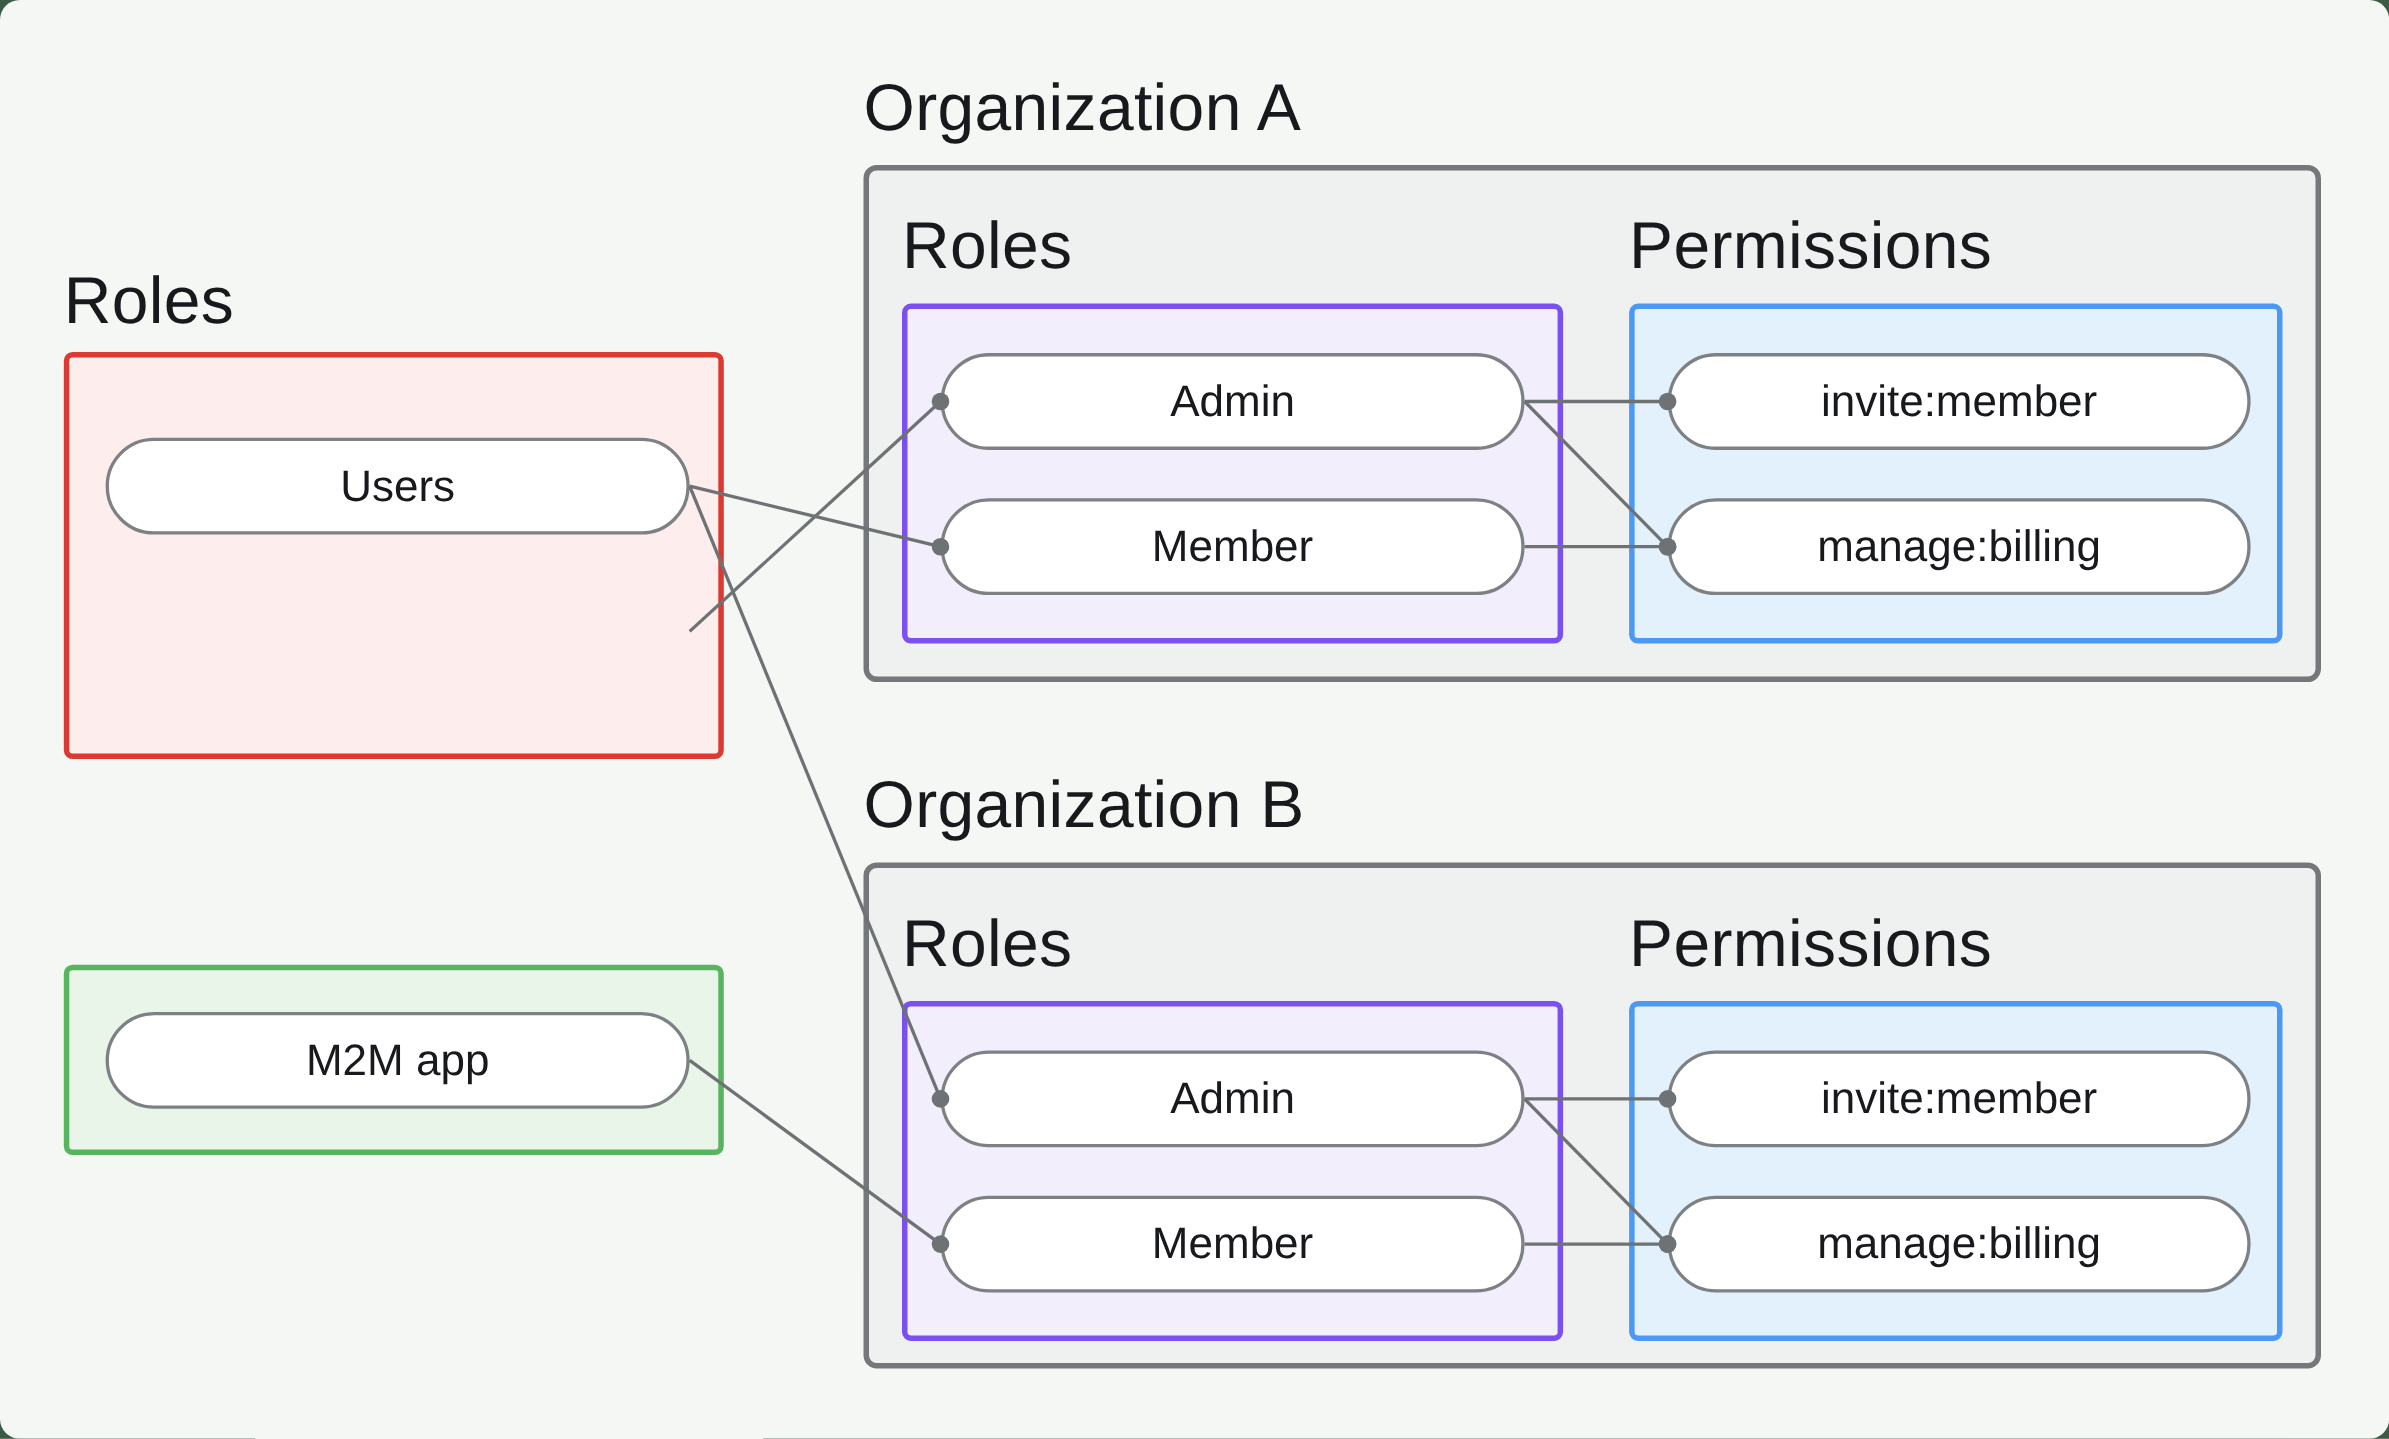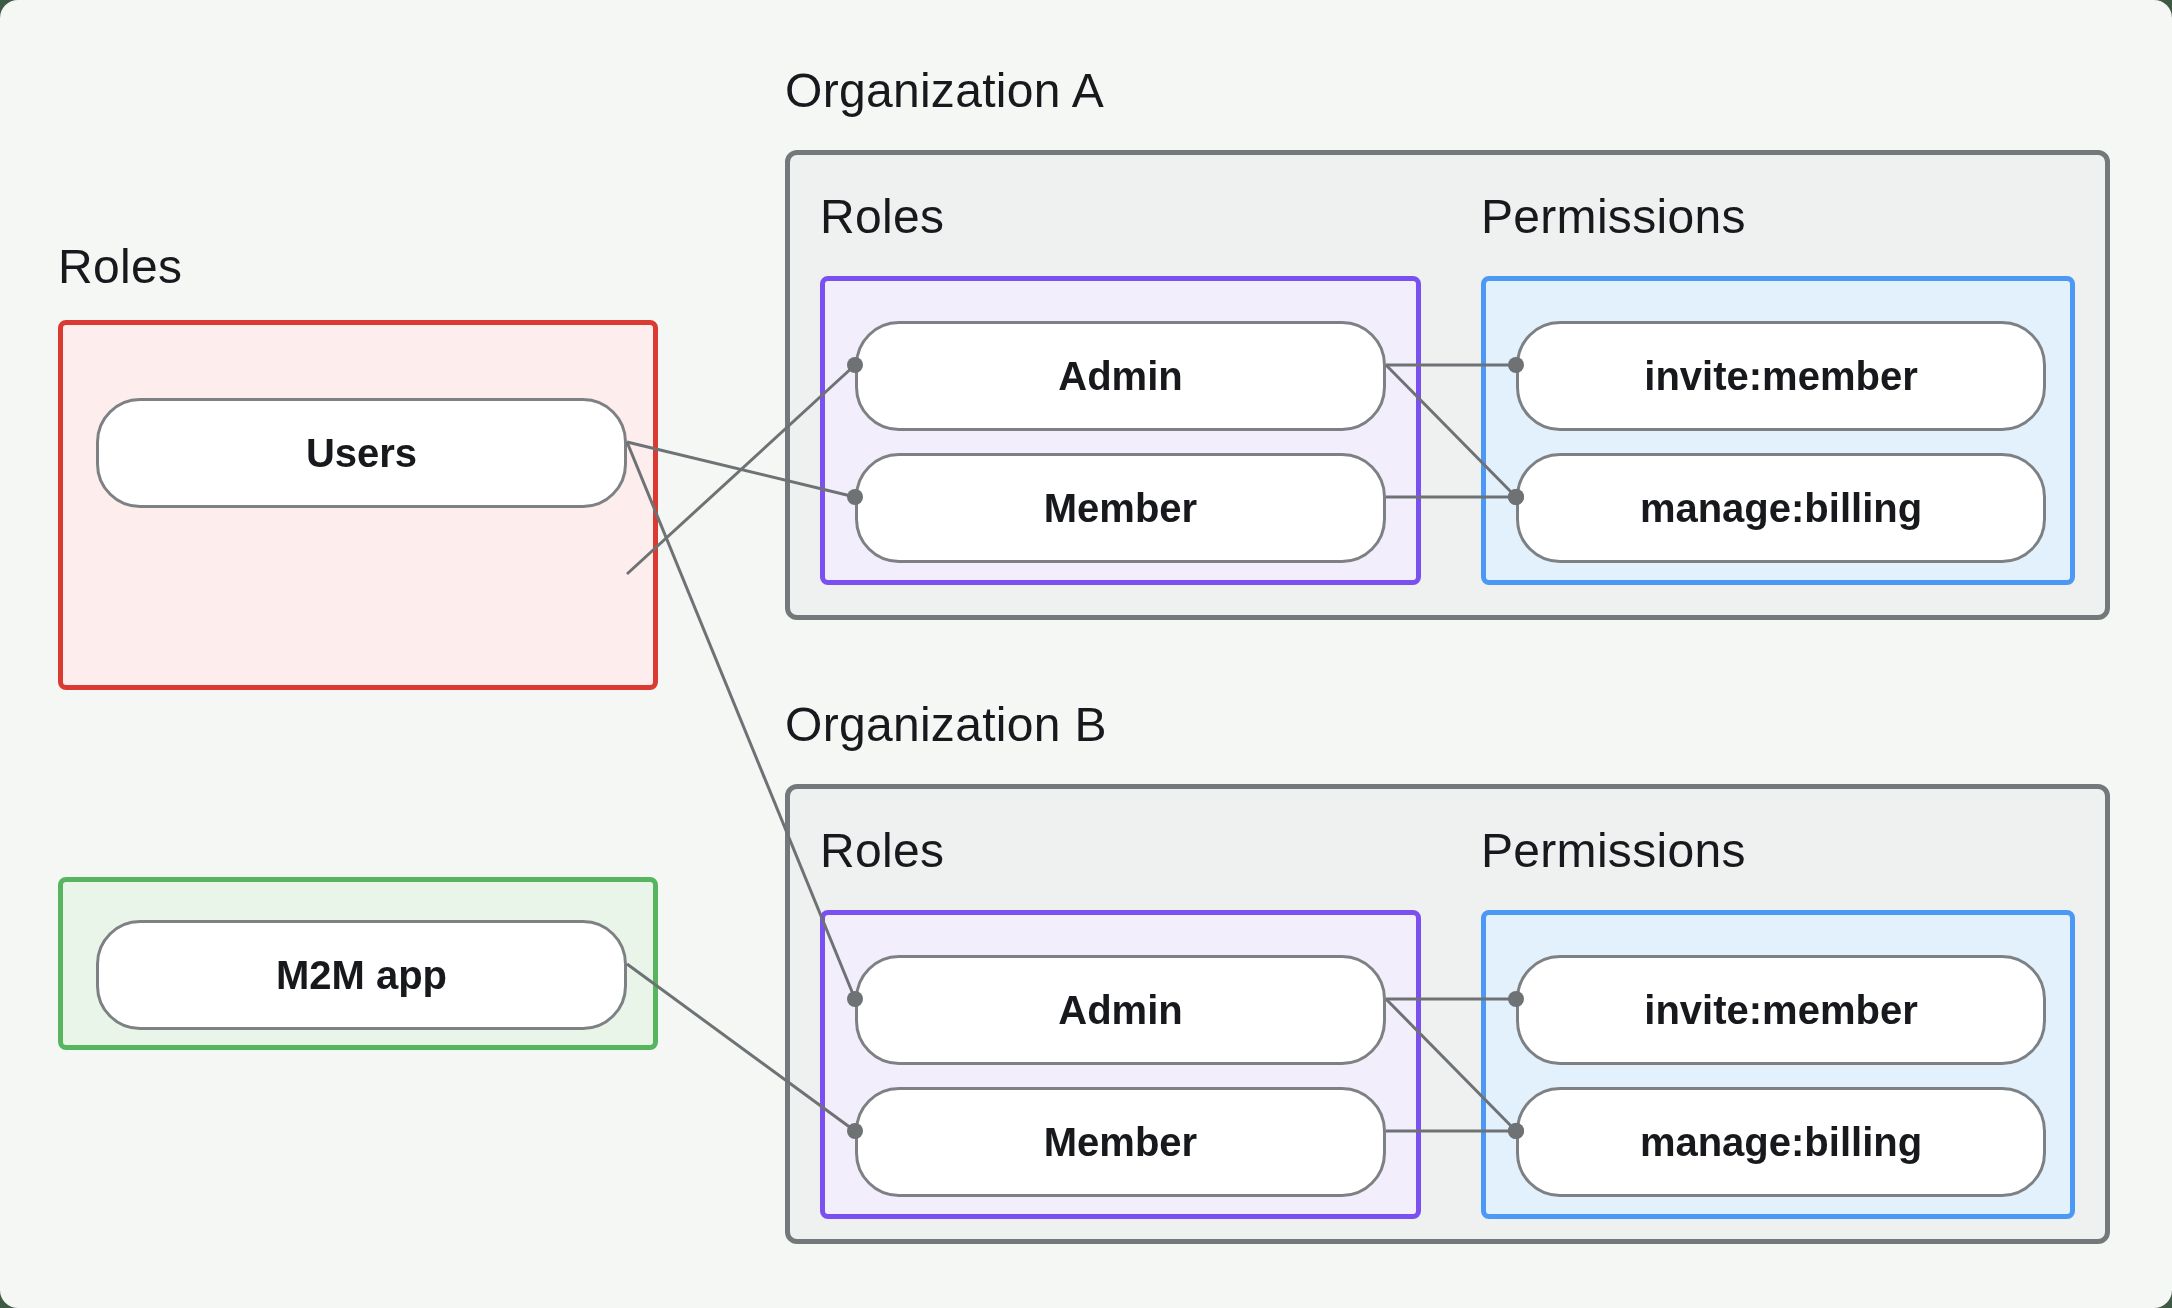--- a/index.html
+++ b/index.html
@@ -10,46 +10,46 @@
   .canvas{
     position:relative;
     width:2172px;height:1308px;
     background:var(--canvas_bg,#f4f7f4);
     border-radius:18px;
     overflow:hidden;
     color:var(--text,#17191d);
   }
   .label{
     position:absolute;
-    font-size:48px;
+    font-size:60px;
     font-weight:500;
     line-height:1.2;
     letter-spacing:.3px;
     white-space:nowrap;
     color:var(--text,#17191d);
   }
   .gbox{
     position:absolute;
     box-sizing:border-box;
     border-radius:8px;
   }
   .users-box{background:var(--users_fill,#fdedec);border:5px solid var(--users_border,#da3a32);}
   .m2m-box{background:var(--m2m_fill,#eaf5e9);border:5px solid var(--m2m_border,#58b55f);}
   .org-box{background:var(--org_fill,#eff0f0);border:5px solid var(--org_border,#74787b);border-radius:12px;}
   .roles-box{background:var(--roles_fill,#f3eefc);border:5px solid var(--roles_border,#7a51f0);}
   .perms-box{background:var(--perms_fill,#e3f1fc);border:5px solid var(--perms_border,#4c99f5);}
   .pill{
     position:absolute;
     box-sizing:border-box;
-    height:110px;
+    height:88px;
     background:var(--pill_fill,#ffffff);
     border:3px solid var(--pill_border,#7d8184);
     border-radius:44px;
     display:flex;align-items:center;justify-content:center;
-    font-size:40px;font-weight:700;
+    font-size:40px;font-weight:400;
     color:var(--text,#17191d);
     white-space:nowrap;
   }
   svg.edges{
     position:absolute;left:0;top:0;
     pointer-events:none;
   }
 </style>
 </head>
 <body>

